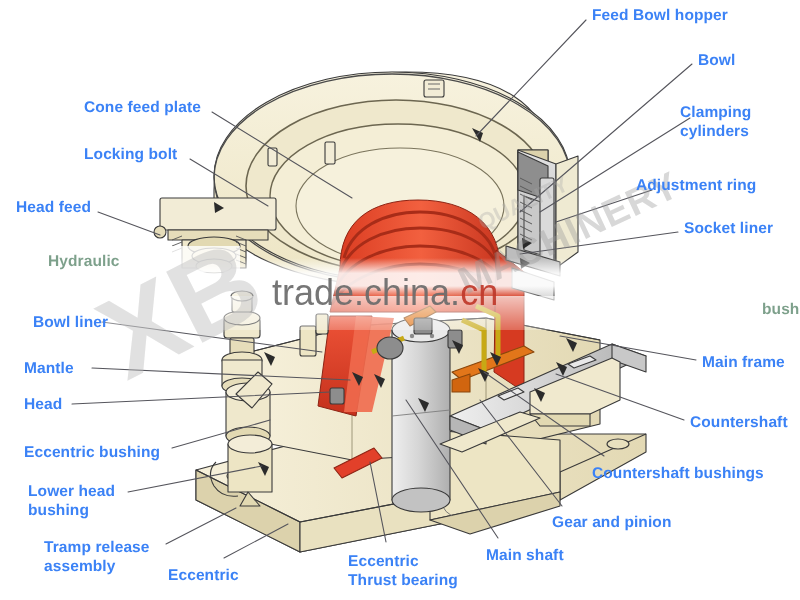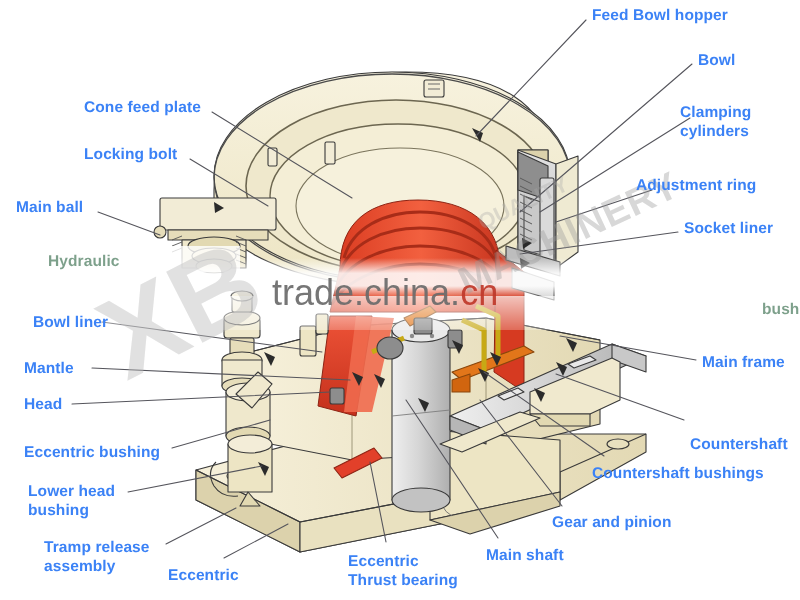--- a/index.html
+++ b/index.html
@@ -320,39 +320,39 @@
   <div class="band band-d"></div>
 
   <div class="wm wm-xb">XB</div>
   <div class="wm wm-diag">MACHINERY</div>
   <div class="wm wm-diag2">QUALITY</div>
   <div class="wm wm-trade"><span>trade.china.</span><span class="cn">cn</span></div>
 
   <div id="labels">
       <div class="label " style="left: 84px; top: 98px;">Cone feed plate</div>
       <div class="label " style="left: 84px; top: 145px; text-align: center;">Locking bolt</div>
-      <div class="label " style="left: 16px; top: 198px;">Main ball</div>
+      <div class="label " style="left: 16px; top: 198px;">Head feed</div>
       <div class="label faded" style="left: 16px; top: 252px;">Hydraulic</div>
       <div class="label " style="left: 33px; top: 313px;">Bowl liner</div>
       <div class="label " style="left: 24px; top: 359px;">Mantle</div>
       <div class="label " style="left: 24px; top: 395px; text-align: center;">Head</div>
       <div class="label " style="left: 24px; top: 443px;">Eccentric bushing</div>
       <div class="label " style="left: 28px; top: 482px;">Lower head
 bushing</div>
       <div class="label " style="left: 44px; top: 538px;">Tramp release
 assembly</div>
       <div class="label r " style="left: 592px; top: 6px;">Feed Bowl hopper</div>
       <div class="label r " style="left: 698px; top: 51px;">Bowl</div>
       <div class="label r " style="left: 680px; top: 103px;">Clamping
 cylinders</div>
       <div class="label r " style="left: 636px; top: 176px;">Adjustment ring</div>
       <div class="label r " style="left: 684px; top: 219px;">Socket liner</div>
       <div class="label r faded" style="left: 730px; top: 300px;">bushing</div>
       <div class="label r " style="left: 702px; top: 353px;">Main frame</div>
-      <div class="label r " style="left: 690px; top: 435px;">Countershaft</div>
+      <div class="label r " style="left: 690px; top: 413px;">Countershaft</div>
       <div class="label r " style="left: 592px; top: 464px;">Countershaft bushings</div>
       <div class="label r " style="left: 552px; top: 513px;">Gear and pinion</div>
       <div class="label " style="left: 168px; top: 566px;">Eccentric</div>
       <div class="label " style="left: 348px; top: 552px;">Eccentric
 Thrust bearing</div>
       <div class="label " style="left: 486px; top: 546px;">Main shaft</div>
     </div>
 
 </div>
 

